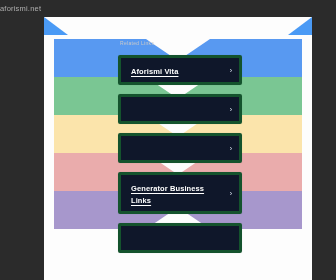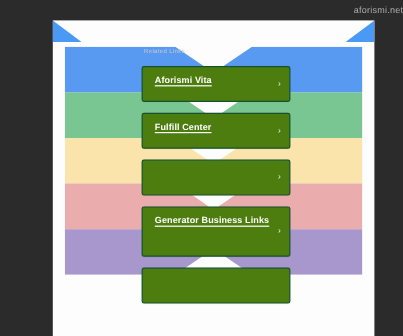--- a/index.html
+++ b/index.html
@@ -22,21 +22,21 @@
 
   
   #topbar {
     position: absolute;
     left: 0; top: 0;
     width: 336px;
     height: 17px;
     background: #2b2b2b;
     display: flex;
     align-items: center;
-    justify-content: flex-end;
+    justify-content: flex-start;
   }
   #topbar .url {
     color: #b9b9b9;
     font-size: 7.5px;
     letter-spacing: 0.2px;
     opacity: 0.92;
     white-space: nowrap;
   }
 
   
@@ -107,25 +107,25 @@
     display: flex;
     flex-direction: column;
     gap: 9px;
   }
 
   .link-btn {
     position: relative;
     box-sizing: border-box;
     width: 124px;
     min-height: 30px;
-    background: #4d7c0f;
-    border: 1px solid #14532d;
+    background: #0f172a;
+    border: 3px solid #14532d;
     border-radius: 2px;
     display: flex;
-    align-items: flex-start;
+    align-items: flex-end;
     padding: 5px 16px 5px 10px;
     cursor: pointer;
     box-shadow: 0 0 0 0.5px rgba(0,0,0,0.04);
   }
   .link-btn.tall { min-height: 42px; }
   .link-btn.cut  { min-height: 30px; }
 
   .link-label {
     color: #ffffff;
     font-size: 7.5px;
@@ -188,21 +188,20 @@
 
         <div id="links">
 
           <div class="link-btn">
             <span class="link-label">Aforismi Vita</span>
             <span class="chev">›</span>
           </div>
 
 
           <div class="link-btn">
-            <span class="link-label">Fulfill Center</span>
             <span class="chev">›</span>
           </div>
 
           <div class="link-btn">
             <span class="chev">›</span>
           </div>
 
           <div class="link-btn tall">
             <span class="link-label">Generator Business Links</span>
             <span class="chev">›</span>

